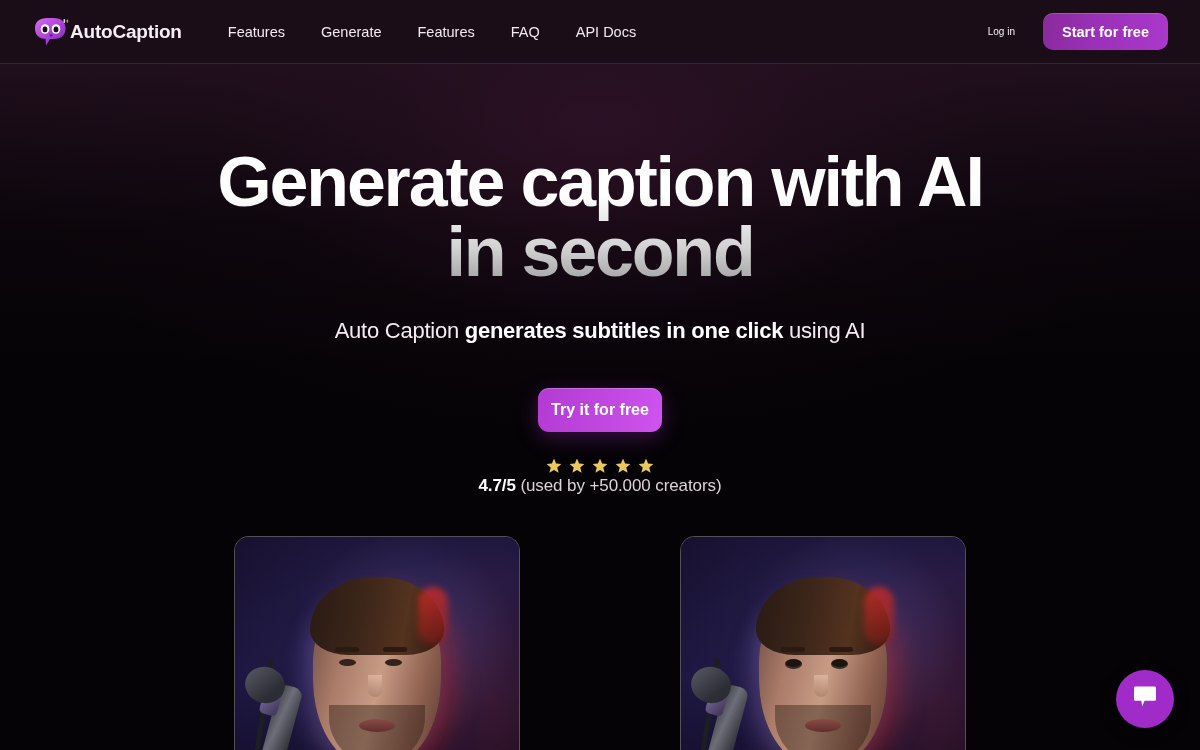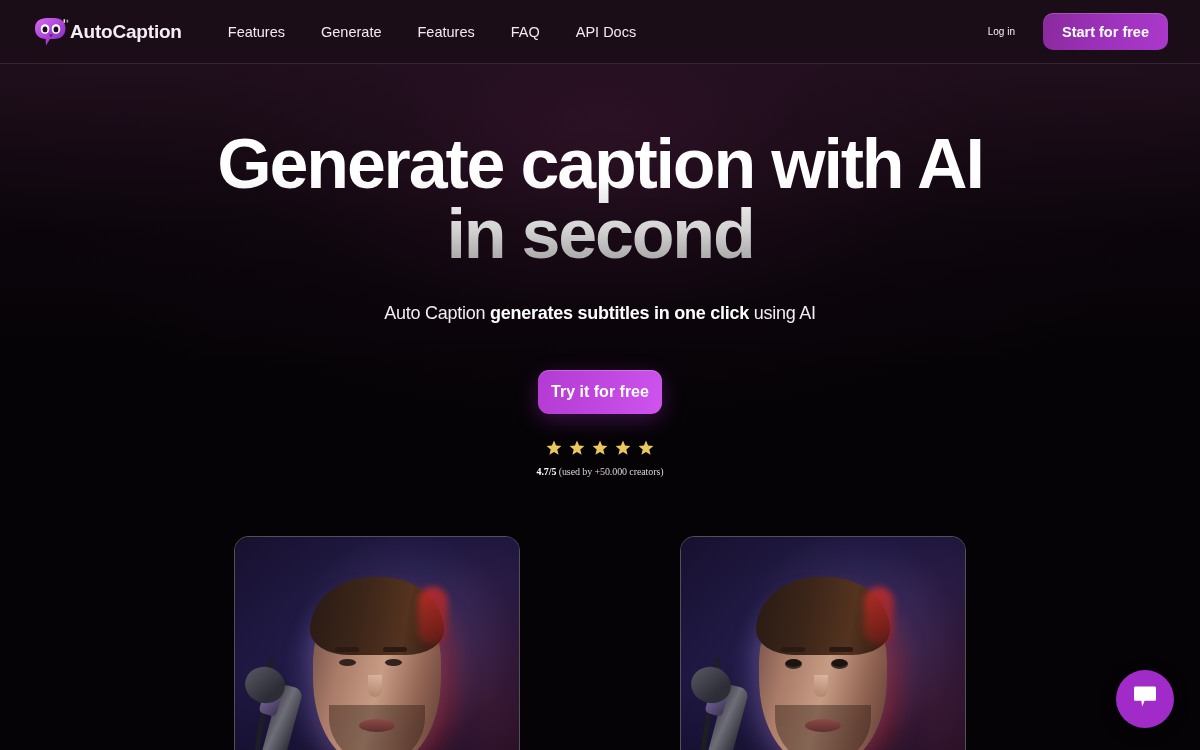--- a/index.html
+++ b/index.html
@@ -112,35 +112,35 @@
 
   
   .hero {
     position:absolute;
     left:0; top:64px;
     width:1200px;
     text-align:center;
     z-index:10;
   }
   .headline {
-    margin-top:65px;
+    margin-top:83px;
     font-size:70px;
     line-height:70px;
     font-weight:bold;
     letter-spacing:-2.2px;
     background:linear-gradient(180deg, #ffffff 0%, #ffffff 34%, #d2d2d2 72%, #9d9d9d 100%);
     -webkit-background-clip:text;
     background-clip:text;
     color:transparent;
     -webkit-text-fill-color:transparent;
     padding:0 120px;
   }
   .subhead {
     margin-top:29px;
-    font-size:18px;
+    font-size:22px;
     line-height:30px;
     color:#f4ecf2;
     letter-spacing:-0.25px;
   }
   .subhead b { font-weight:bold; color:#ffffff; }
 
   .cta-wrap { margin-top:42px; }
   .btn-try {
     display:inline-flex; align-items:center; justify-content:center;
     height:44px;
@@ -157,25 +157,24 @@
   }
 
   .rating { margin-top:26px; }
   .stars {
     display:flex; justify-content:center; align-items:center;
     gap:7px;
     line-height:1;
   }
   .star { width:16px; height:16px; display:block; }
   .rating-text {
-    margin-top:10px;
-    font-size:10px;
+    margin-top:2px;
+    font-size:17px;
     color:#ddd3db;
     letter-spacing:-0.1px;
-    font-family:Liberation Serif, serif;
   }
   .rating-text b { color:#ffffff; font-weight:bold; }
 
   
   .cards {
     position:absolute;
     left:0; top:536px;
     width:1200px;
     display:flex;
     justify-content:center;

